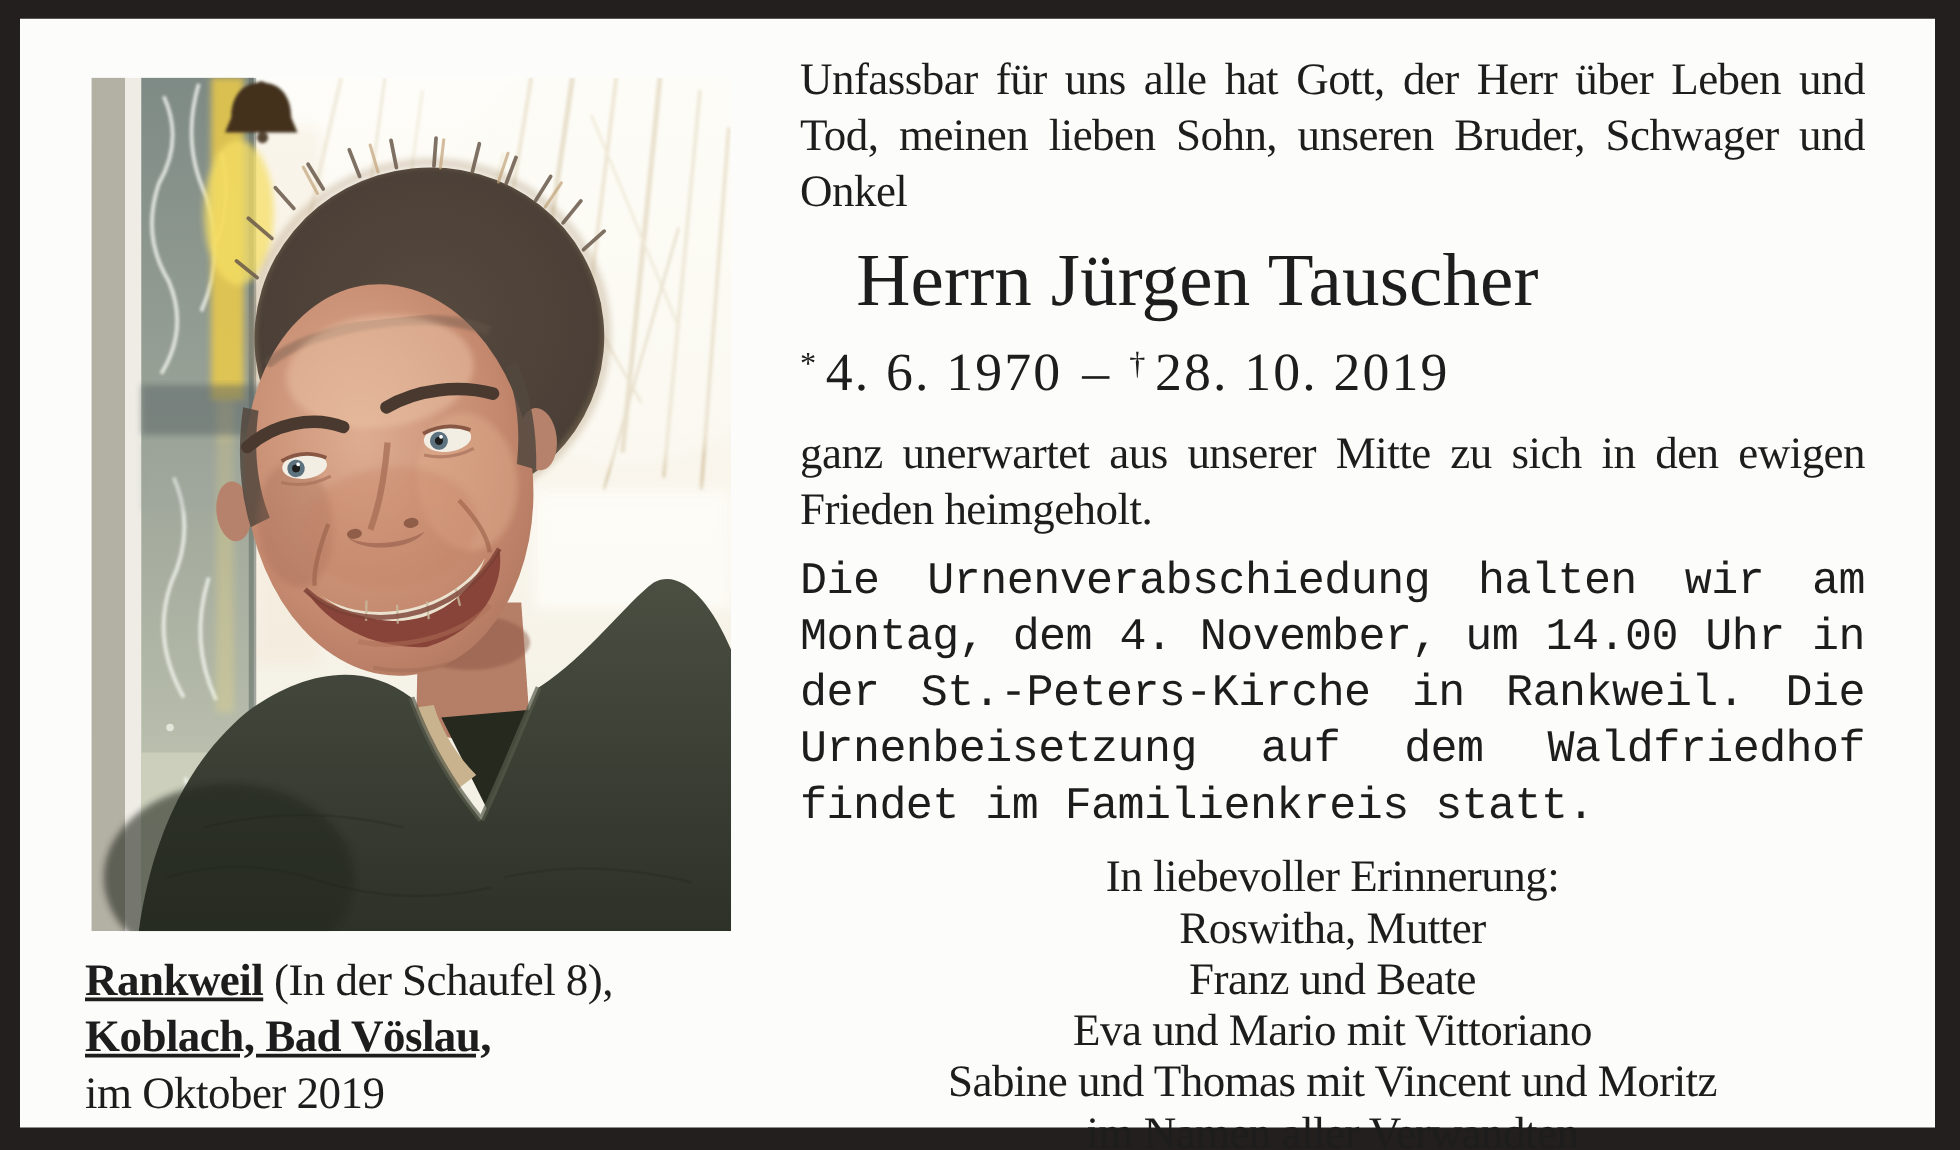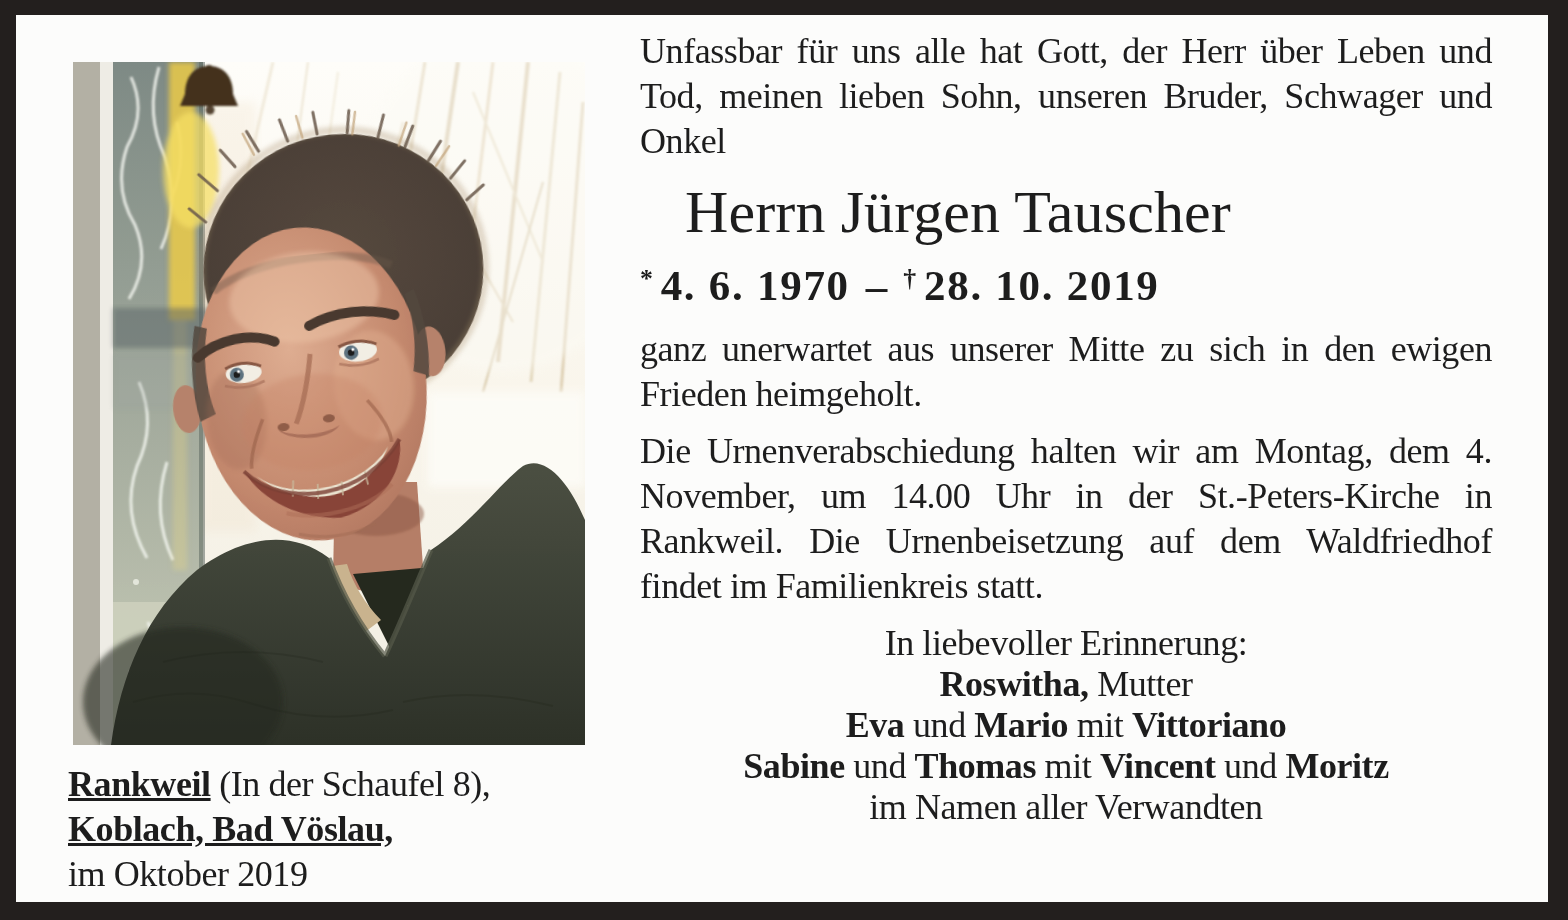--- a/index.html
+++ b/index.html
@@ -25,36 +25,36 @@
     position:absolute;left:52px;top:747px;width:540px;
     font-size:36px;line-height:45px;letter-spacing:-0.012em;
   }
   .location b{font-weight:700;text-decoration:underline;}
   
   .main{
     position:absolute;left:624px;top:14px;width:852px;
   }
   .body-text{
     font-size:36px;line-height:45px;text-align:justify;
-    letter-spacing:-0.012em;hyphens:none;
+    letter-spacing:-0.012em;hyphens:none;margin-top:12px;
   }
   .name{
     font-size:60px;line-height:76px;margin-top:10px;
     letter-spacing:0.002em;white-space:nowrap;margin-left:45px;
   }
   .dates{
-    font-size:43px;line-height:50px;font-weight:700;margin-top:4px;
+    font-size:43px;line-height:50px;font-weight:400;margin-top:4px;
     letter-spacing:.04em;
   }
   .dates .sup{font-size:.6em;vertical-align:.5em;margin-right:6px;}
   .dates .dash{margin:0 16px;letter-spacing:0;}
   .para2{margin-top:16px;}
-  .para3{margin-top:12px;}
+  .para3{margin-top:12px;font-family:Liberation Mono, monospace;}
   .remember{margin-top:14px;font-size:36px;line-height:41px;letter-spacing:-0.012em;text-align:center;}
-  .rem-line b{font-weight:700;}
+  .rem-line b{font-weight:400;}
 </style>
 </head>
 <body>
 
 <div class="stage">
   <div class="card">
 
     <div class="photo">
       <svg viewBox="0 0 512 683" xmlns="http://www.w3.org/2000/svg">
         <defs>
@@ -262,20 +262,21 @@
         <span class="sup">*</span><span>4. 6. 1970</span><span class="dash">–</span><span class="sup">†</span><span>28. 10. 2019</span>
       </div>
 
       <div class="body-text para2">ganz unerwartet aus unserer Mitte zu sich in den ewigen Frieden heimgeholt.</div>
 
       <div class="body-text para3">Die Urnenverabschiedung halten wir am Montag, dem 4. November, um 14.00 Uhr in der St.-Peters-Kirche in Rankweil. Die Urnenbeisetzung auf dem Waldfriedhof findet im Familienkreis statt.</div>
 
       <div class="remember">
         <div>In liebevoller Erinnerung:</div>
         <div class="rem-line"><b>Roswitha,</b><span> Mutter</span></div>
+        <div class="rem-line"><b>Franz</b><span> und </span><b>Beate</b></div>
         <div class="rem-line"><b>Eva</b><span> und </span><b>Mario</b><span> mit </span><b>Vittoriano</b></div>
         <div class="rem-line"><b>Sabine</b><span> und </span><b>Thomas</b><span> mit </span><b>Vincent</b><span> und </span><b>Moritz</b></div>
         <div class="rem-line">im Namen aller Verwandten</div>
       </div>
     </div>
 
   </div>
 </div>
 
 </body></html>

